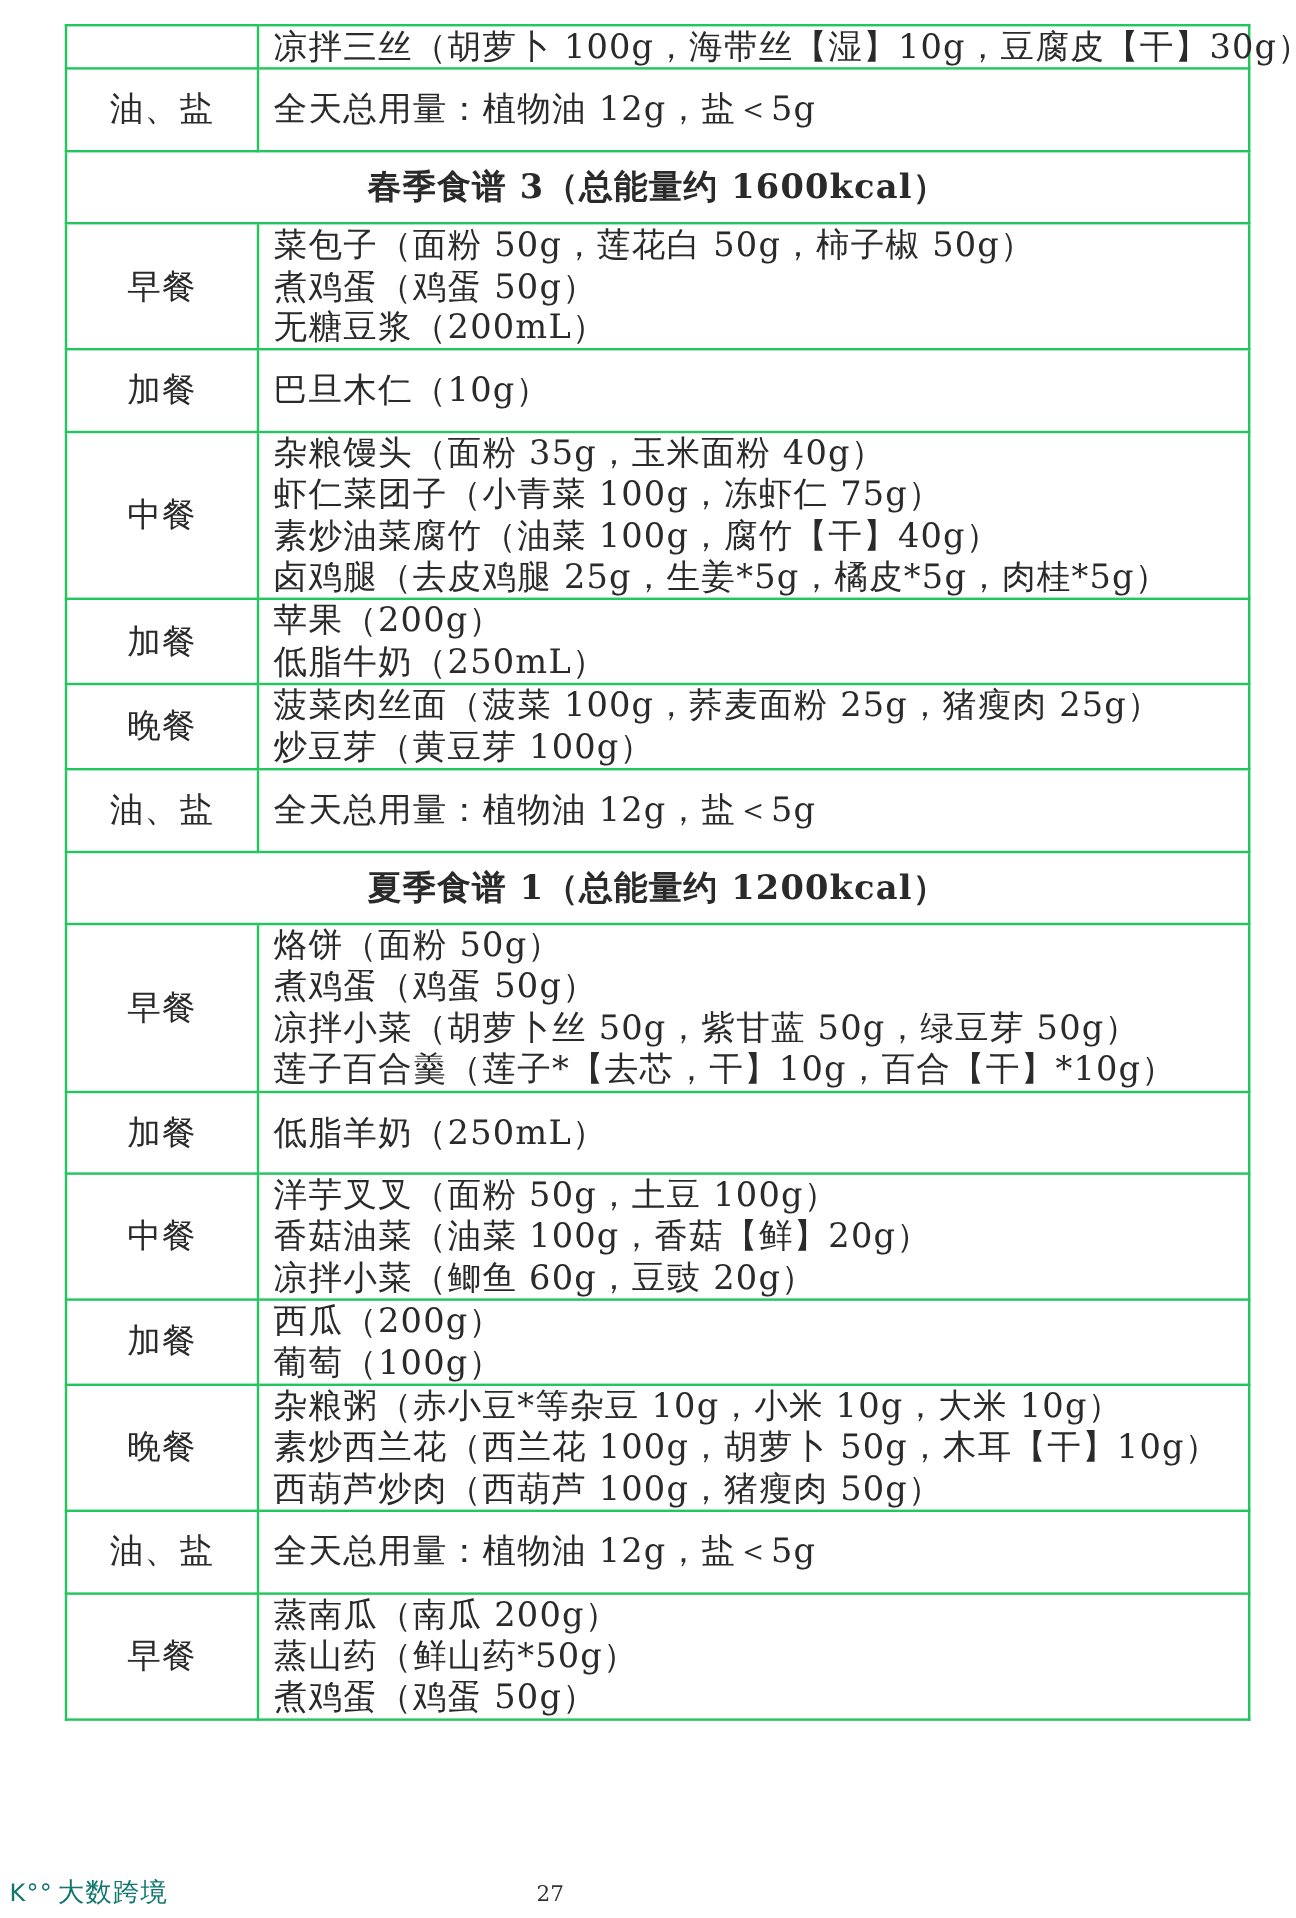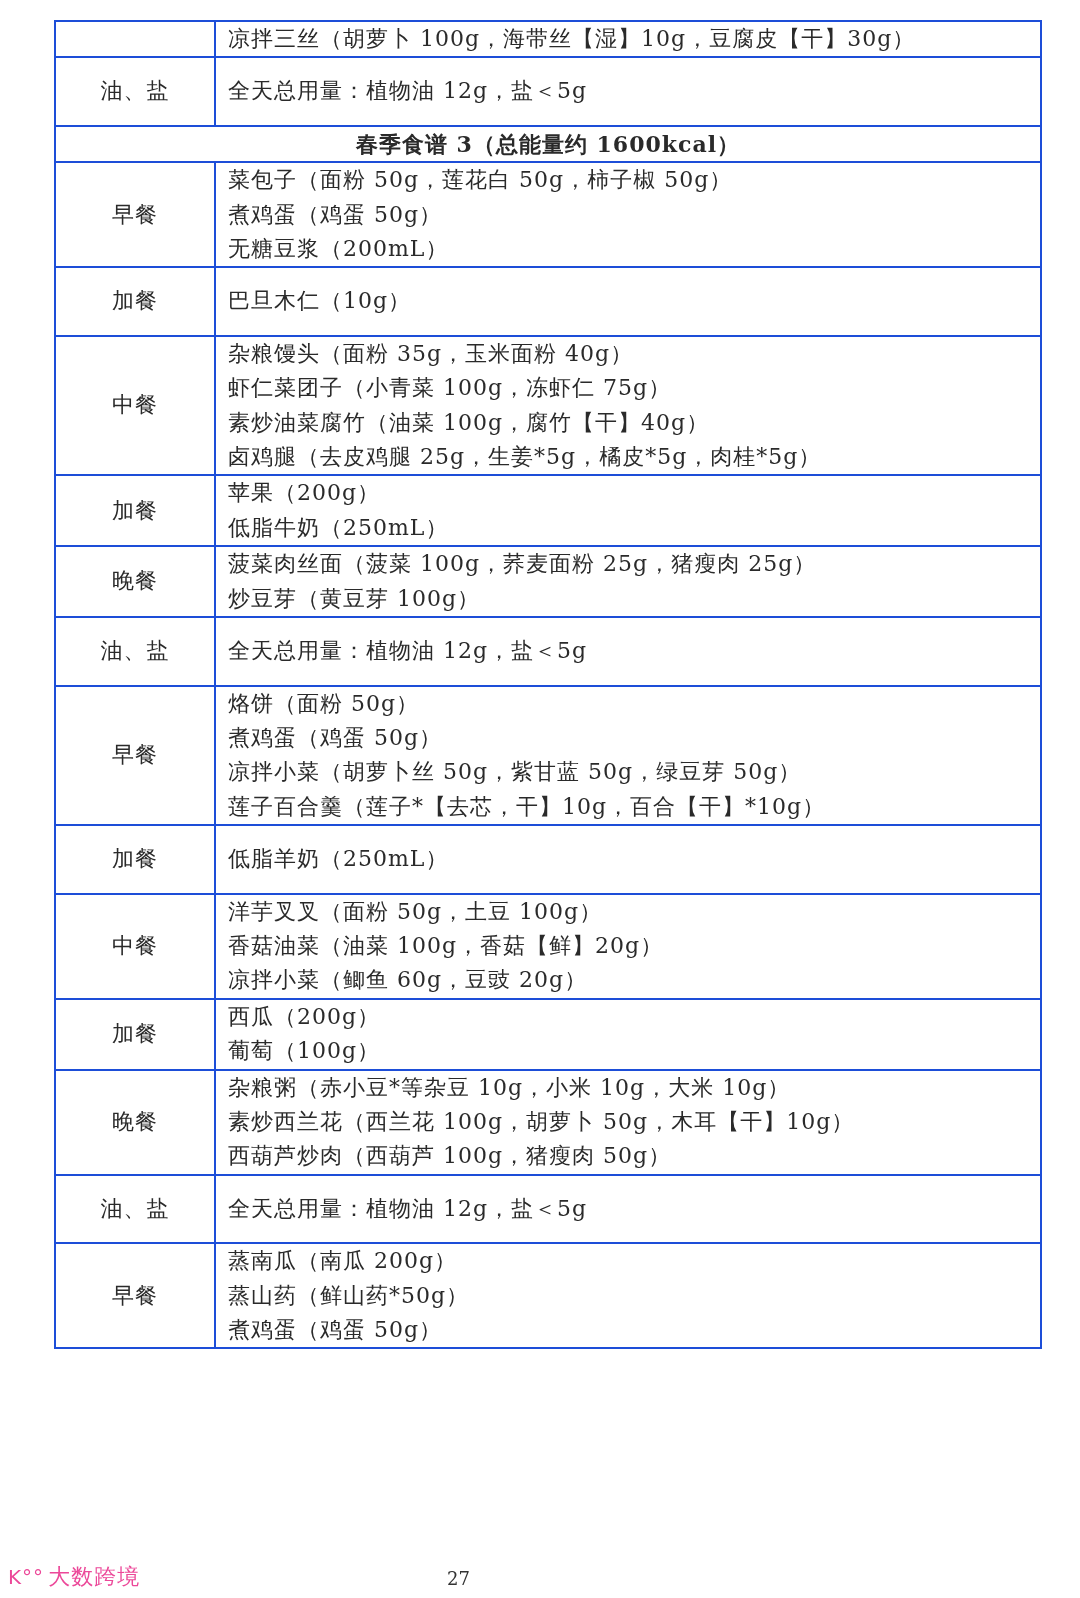--- a/index.html
+++ b/index.html
@@ -1,30 +1,30 @@
 <!DOCTYPE html>
 <html><head>
 <meta charset="utf-8">
 <style>
   html, body { margin:0; padding:0; background:#ffffff; }
   body { width:1080px; height:1598px; position:relative; overflow:hidden;
          font-family: "DejaVu Serif", "Liberation Serif", serif; color:#2a2a2a; }
   .page { position:absolute; left:0; top:0; width:1080px; height:1598px; }
   table.menu { position:absolute; left:54px; top:20px; width:988px;
                border-collapse:collapse; table-layout:fixed; }
-  table.menu td { border:2px solid #1d4ed8; padding:0 0 0 12px; vertical-align:middle;
-                  font-size:22px; line-height:34.4px; letter-spacing:1px;margin-top:26px; }
+  table.menu td { border:2px solid #22c55e; padding:0 0 0 12px; vertical-align:middle;
+                  font-size:28px; line-height:34.4px; letter-spacing:1px;margin-top:26px; }
   td.meal { text-align:center; padding:16px !important; width:160px; }
-  td.title { text-align:center; font-weight:bold; padding:0 !important; }
+  td.title { text-align:center; font-weight:bold; padding:12px !important; }
   td.note { padding-left:10px !important; }
   .line { display:block; white-space:nowrap; }
   .pageno { position:absolute; left:0; width:917px; top:1568px; text-align:center;
             font-size:18px; color:#333; }
   .watermark { position:absolute; left:8px; top:1562px; font-size:22px;
-               color:#ec4899; font-family:"DejaVu Sans", sans-serif; letter-spacing:1px; }
+               color:#0f766e; font-family:"DejaVu Sans", sans-serif; letter-spacing:1px; }
   .watermark .logo { font-size:20px; margin-right:4px; }
 </style>
 </head>
 <body>
 
 <div class="page">
 <table class="menu">
   <colgroup>
         <col style="width:160px">
         <col>
@@ -84,20 +84,23 @@
       <span class="line">炒豆芽（黄豆芽 100g）</span>
     </td>
   </tr>
   <tr style="height:35px">
     <td class="meal">油、盐</td>
     <td>
       <span class="line">全天总用量：植物油 12g，盐＜5g</span>
     </td>
   </tr>
 
+  <tr style="height:34px">
+    <td colspan="2" class="title">夏季食谱 1（总能量约 1200kcal）</td>
+  </tr>
   <tr style="height:137px">
     <td class="meal">早餐</td>
     <td>
       <span class="line">烙饼（面粉 50g）</span>
       <span class="line">煮鸡蛋（鸡蛋 50g）</span>
       <span class="line">凉拌小菜（胡萝卜丝 50g，紫甘蓝 50g，绿豆芽 50g）</span>
       <span class="line">莲子百合羹（莲子*【去芯，干】10g，百合【干】*10g）</span>
     </td>
   </tr>
   <tr style="height:35px">

